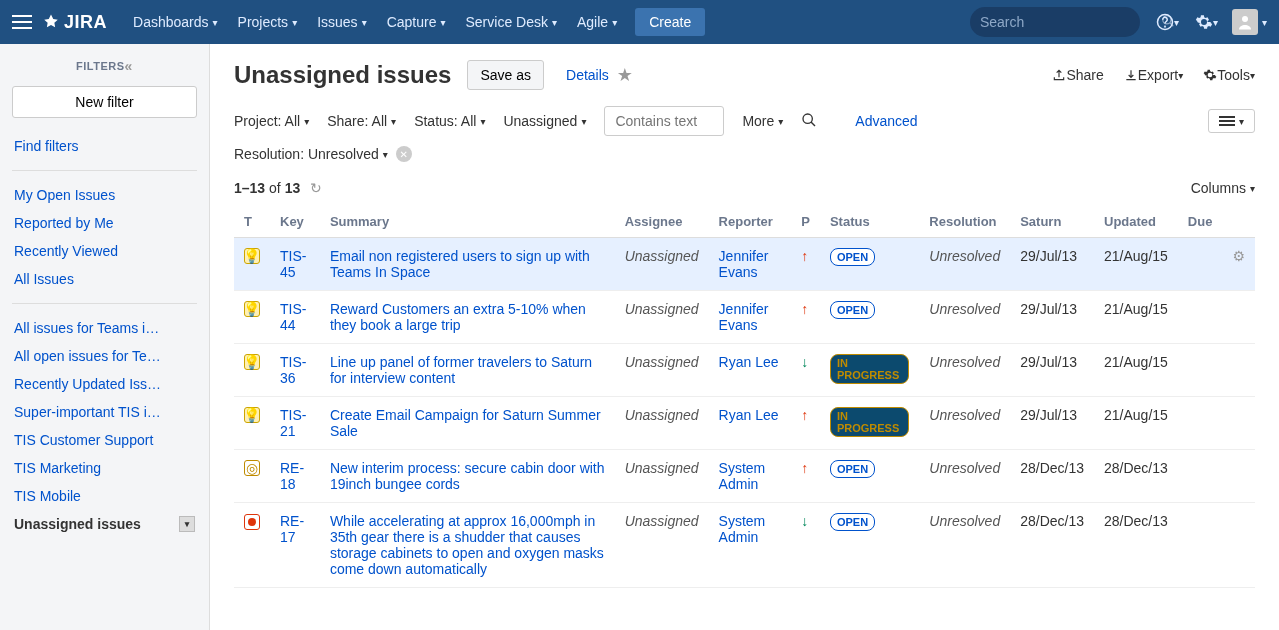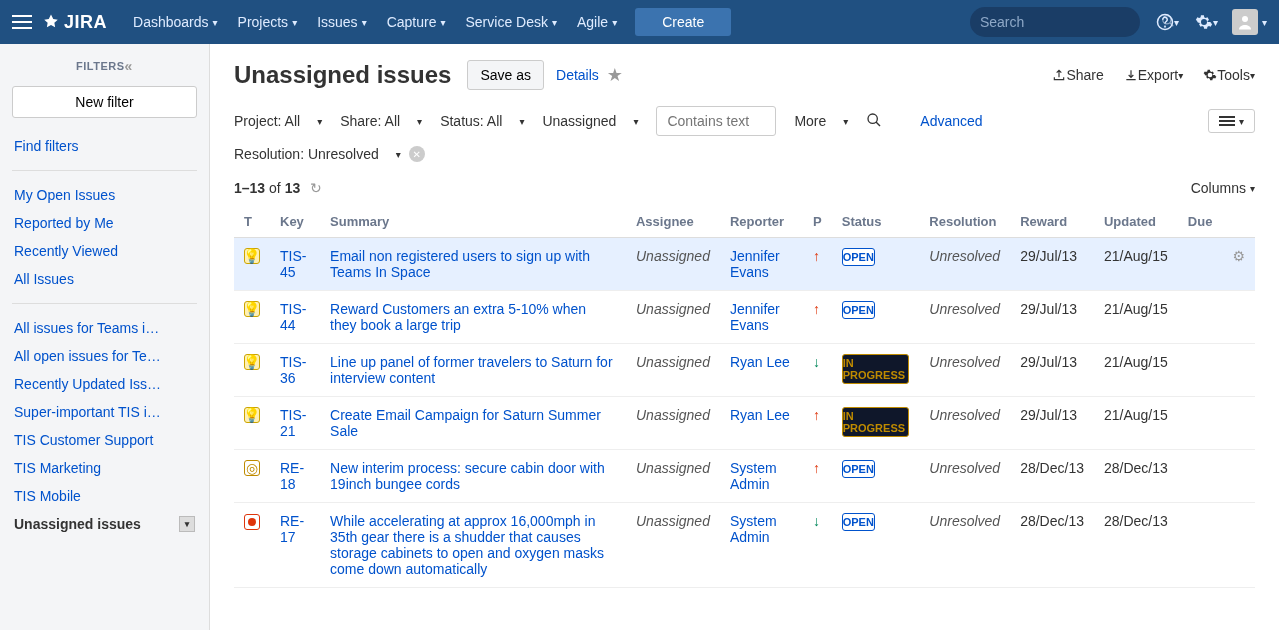--- a/index.html
+++ b/index.html
@@ -8,21 +8,21 @@
 
 
 .header { background: #205081; color: #fff; height: 44px; display: flex; align-items: center; padding: 0 12px; }
 .hamburger { width: 20px; height: 20px; display: flex; flex-direction: column; justify-content: center; gap: 4px; margin-right: 10px; cursor: pointer; }
 .hamburger span { height: 2px; background: #fff; }
 .logo { display: flex; align-items: center; color: #fff; font-weight: bold; margin-right: 16px; font-size: 18px; letter-spacing: 0.5px; }
 .logo svg { margin-right: 4px; }
 .nav-item { color: #deebff; padding: 0 10px; height: 56px; display: flex; align-items: center; cursor: pointer; font-size: 14px; }
 .nav-item .caret { margin-left: 4px; }
 .caret { font-size: 10px; color: #deebff; }
-.create-btn { background: #3b73af; color: #fff; padding: 6px 27px; border-radius: 3px; margin-left: 8px; cursor: pointer; border: none; font-size: 14px; }
+.create-btn { background: #3b73af; color: #fff; padding: 6px 14px; border-radius: 3px; margin-left: 8px; cursor: pointer; border: none; font-size: 14px; }
 .spacer { flex: 1; }
 .search-box { background: #1a3d66; border-radius: 15px; height: 30px; display: flex; align-items: center; padding: 0 10px; width: 170px; }
 .search-box input { background: transparent; border: none; color: #deebff; outline: none; flex: 1; font-size: 14px; }
 .search-box input::placeholder { color: #8ea8c7; }
 .header-icon { color: #deebff; margin-left: 16px; cursor: pointer; display: flex; align-items: center; }
 .avatar { width: 26px; height: 26px; background: #ccc; border-radius: 3px; margin-left: 14px; display: flex; align-items: center; justify-content: center; cursor: pointer; }
 
 
 .content-wrap { display: flex; height: calc(100vh - 44px); }
 .sidebar { width: 210px; background: #f4f5f7; border-right: 1px solid #ddd; padding: 14px 12px; overflow-y: auto; }
@@ -31,30 +31,30 @@
 .sidebar hr { border: none; border-top: 1px solid #ddd; margin: 10px 0; }
 .sidebar-link { display: block; padding: 6px 2px; color: #0052cc; font-size: 14px; white-space: nowrap; overflow: hidden; text-overflow: ellipsis; }
 .sidebar-section { font-size: 11px; color: #6b778c; font-weight: bold; padding: 10px 2px 6px; letter-spacing: 0.5px; }
 .sidebar-active { display: flex; align-items: center; justify-content: space-between; font-weight: bold; color: #333 !important; }
 .sidebar-active .dd { width: 16px; height: 16px; background: #ddd; border: 1px solid #bbb; display: flex; align-items: center; justify-content: center; font-size: 9px; }
 
 
 .main { flex: 1; padding: 16px 24px; overflow-y: auto; position: relative; }
 .page-header { display: flex; align-items: center; margin-bottom: 16px; }
 .page-title { font-size: 24px; color: #333; margin-right: 16px; }
-.save-as { border: 1px solid #ccc; background: #f4f5f7; padding: 6px 12px; border-radius: 3px; cursor: pointer; margin-right: 12px; font-size: 14px; }
+.save-as { border: 1px solid #ccc; background: #f4f5f7; padding: 6px 12px; border-radius: 3px; cursor: pointer; margin-right: 22px; font-size: 14px; }
 .details-link { color: #0052cc; margin-right: 8px; }
 .star-icon { color: #999; font-size: 18px; cursor: pointer; }
 .header-actions { margin-left: auto; display: flex; gap: 20px; color: #333; }
 .header-action { display: flex; align-items: center; gap: 0; cursor: pointer; font-size: 14px; }
 .header-action .caret { color: #333; }
 
 
 .filter-bar { display: flex; align-items: center; gap: 18px; flex-wrap: wrap; color: #333; margin-bottom: 10px; font-size: 14px; }
-.filter-item { display: flex; align-items: center; gap: 17px; cursor: pointer; }
+.filter-item { display: flex; align-items: center; gap: 4px; cursor: pointer; }
 .filter-item .caret { color: #333; }
 .text-filter { border: 1px solid #ccc; border-radius: 3px; padding: 6px 10px; width: 120px; font-size: 14px; }
 .view-toggle { border: 1px solid #ccc; border-radius: 3px; padding: 5px 10px; cursor: pointer; display: flex; align-items: center; gap: 4px; margin-left: auto; }
 
 .filter-bar2 { display: flex; align-items: flex-end; gap: 8px; margin-bottom: 18px; font-size: 14px; }
 .clear-filter { width: 16px; height: 16px; background: #ccc; border-radius: 50%; display: flex; align-items: center; justify-content: center; font-size: 10px; color: #fff; cursor: pointer; }
 
 
 .count-row { display: flex; align-items: center; justify-content: space-between; margin-bottom: 10px; font-size: 14px; }
 .count-row .columns-btn { cursor: pointer; display: flex; align-items: center; gap: 4px; }
@@ -64,23 +64,23 @@
 table.issues th { text-align: left; padding: 8px 10px; color: #6b778c; font-weight: 600; border-bottom: 1px solid #ddd; font-size: 13px; }
 table.issues td { padding: 10px 10px; border-bottom: 1px solid #eee; vertical-align: top; }
 table.issues tr.selected { background: #e6f0ff; }
 .type-icon { width: 16px; height: 16px; display: inline-flex; align-items: center; justify-content: center; border-radius: 3px; }
 .type-idea { background: #fff0b3; border: 1px solid #cca500; color: #cca500; }
 .type-task { background: #fff; border: 1px solid #bf8b00; color: #bf8b00; }
 .type-bug { background: #fff; border: 1px solid #de350b; color: #de350b; }
 .type-bug .dot { width: 8px; height: 8px; background: #de350b; border-radius: 50%; }
 .priority-up { color: #de350b; font-weight: bold; }
 .priority-down { color: #00875a; font-weight: bold; }
-.status-badge { display: inline-block; border: 1px solid; border-radius: 3px; padding: 2px 0; font-size: 11px; font-weight: 600; }
+.status-badge { display: inline-block; border: 1px solid; border-radius: 8px; padding: 2px 6px; font-size: 11px; font-weight: 600; }
 .status-open { color: #0052cc; border-color: #0052cc; background: #fff; }
-.status-progress { color: #bf8b00; border-color: #bf8b00; background: #0f172a; }
+.status-progress { color: #bf8b00; border-color: #bf8b00; background: #0c4a6e; }
 .unassigned, .unresolved { font-style: italic; color: #555; }
 .row-action { color: #999; cursor: pointer; }
 </style>
 </head>
 <body>
 
 <div class="header">
   <div class="hamburger">
       <span></span>
       <span></span>
@@ -258,21 +258,21 @@
       <thead>
           <tr id="header-row">
             <th>T</th>
             <th>Key</th>
             <th>Summary</th>
             <th>Assignee</th>
             <th>Reporter</th>
             <th>P</th>
             <th>Status</th>
             <th>Resolution</th>
-            <th>Reward</th>
+            <th>Saturn</th>
             <th>Updated</th>
             <th>Due</th>
             <th></th>
           </tr>
         </thead>
       <tbody id="rows">
           <tr class="selected">
             <td><span class="type-icon type-idea">💡</span></td>
             <td><a>TIS-45</a></td>
             <td><a>Email non registered users to sign up with Teams In Space</a></td>

